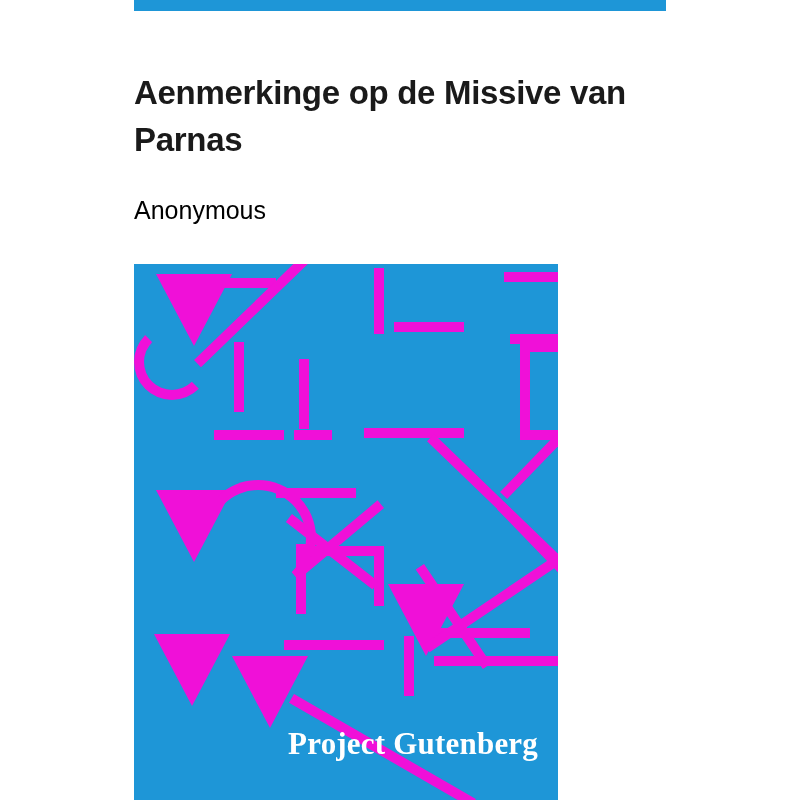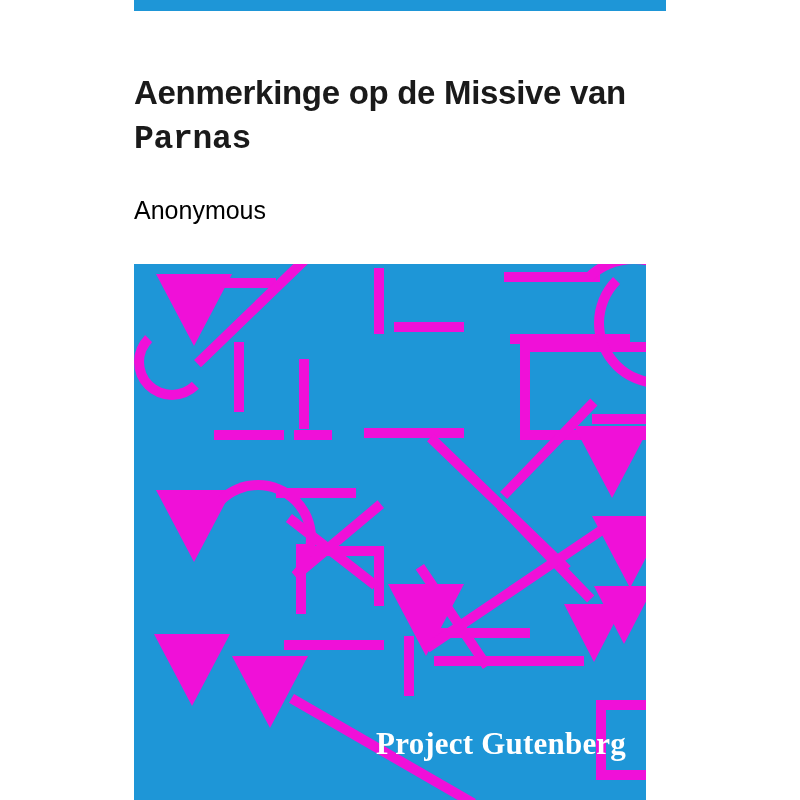--- a/index.html
+++ b/index.html
@@ -37,34 +37,33 @@
     font-size: 33px;
     line-height: 1.0;
     font-weight: bold;
     color: #1a1a1a;
     letter-spacing: -0.3px;
     margin-top: 40px;
   }
   .title .line2 {
     display: block;
     margin-top: 14px;
-    font-family: Liberation Mono, monospace;
   }
   .author {
     position: absolute;
     left: 134px;
     top: 196px;
     font-size: 25px;
     color: #000000;
   }
   .cover-art {
     position: absolute;
     left: 134px;
     top: 264px;
-    width: 512px;
+    width: 424px;
     height: 536px;
     background: #1e96d7;
     overflow: hidden;
   }
   .shape {
     position: absolute;
   }
   .bar {
     background: #f010d8;
   }

